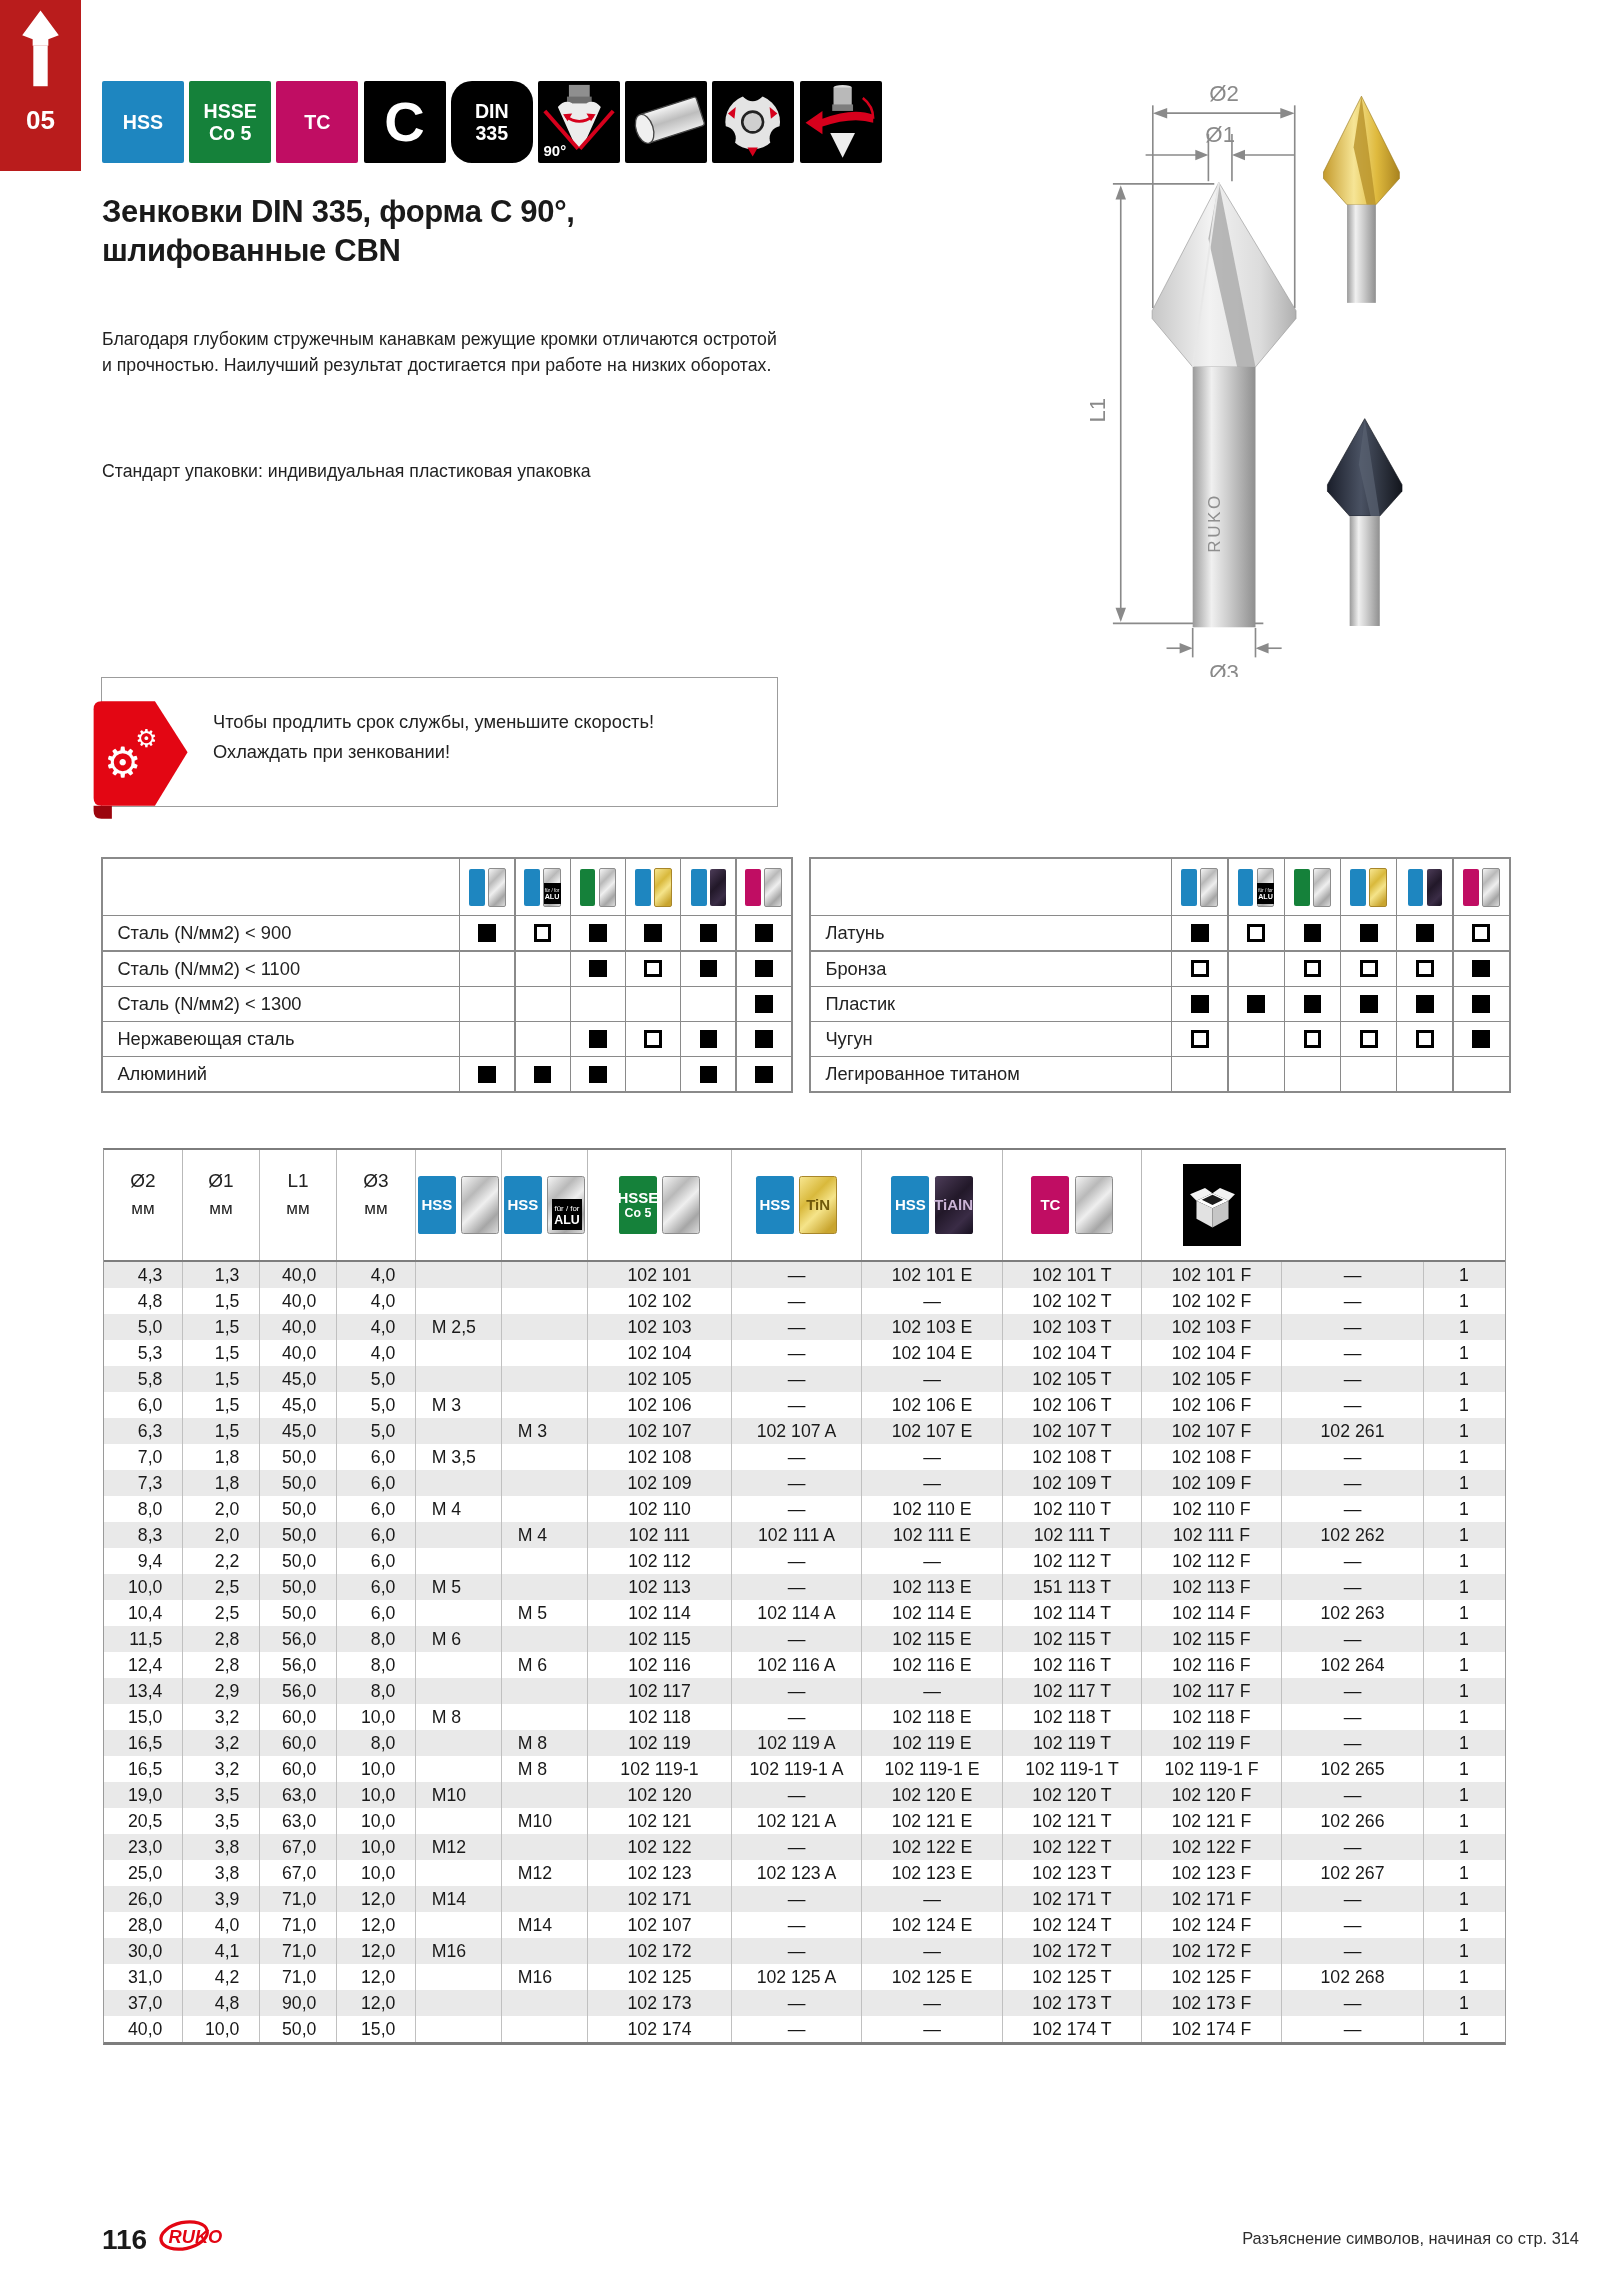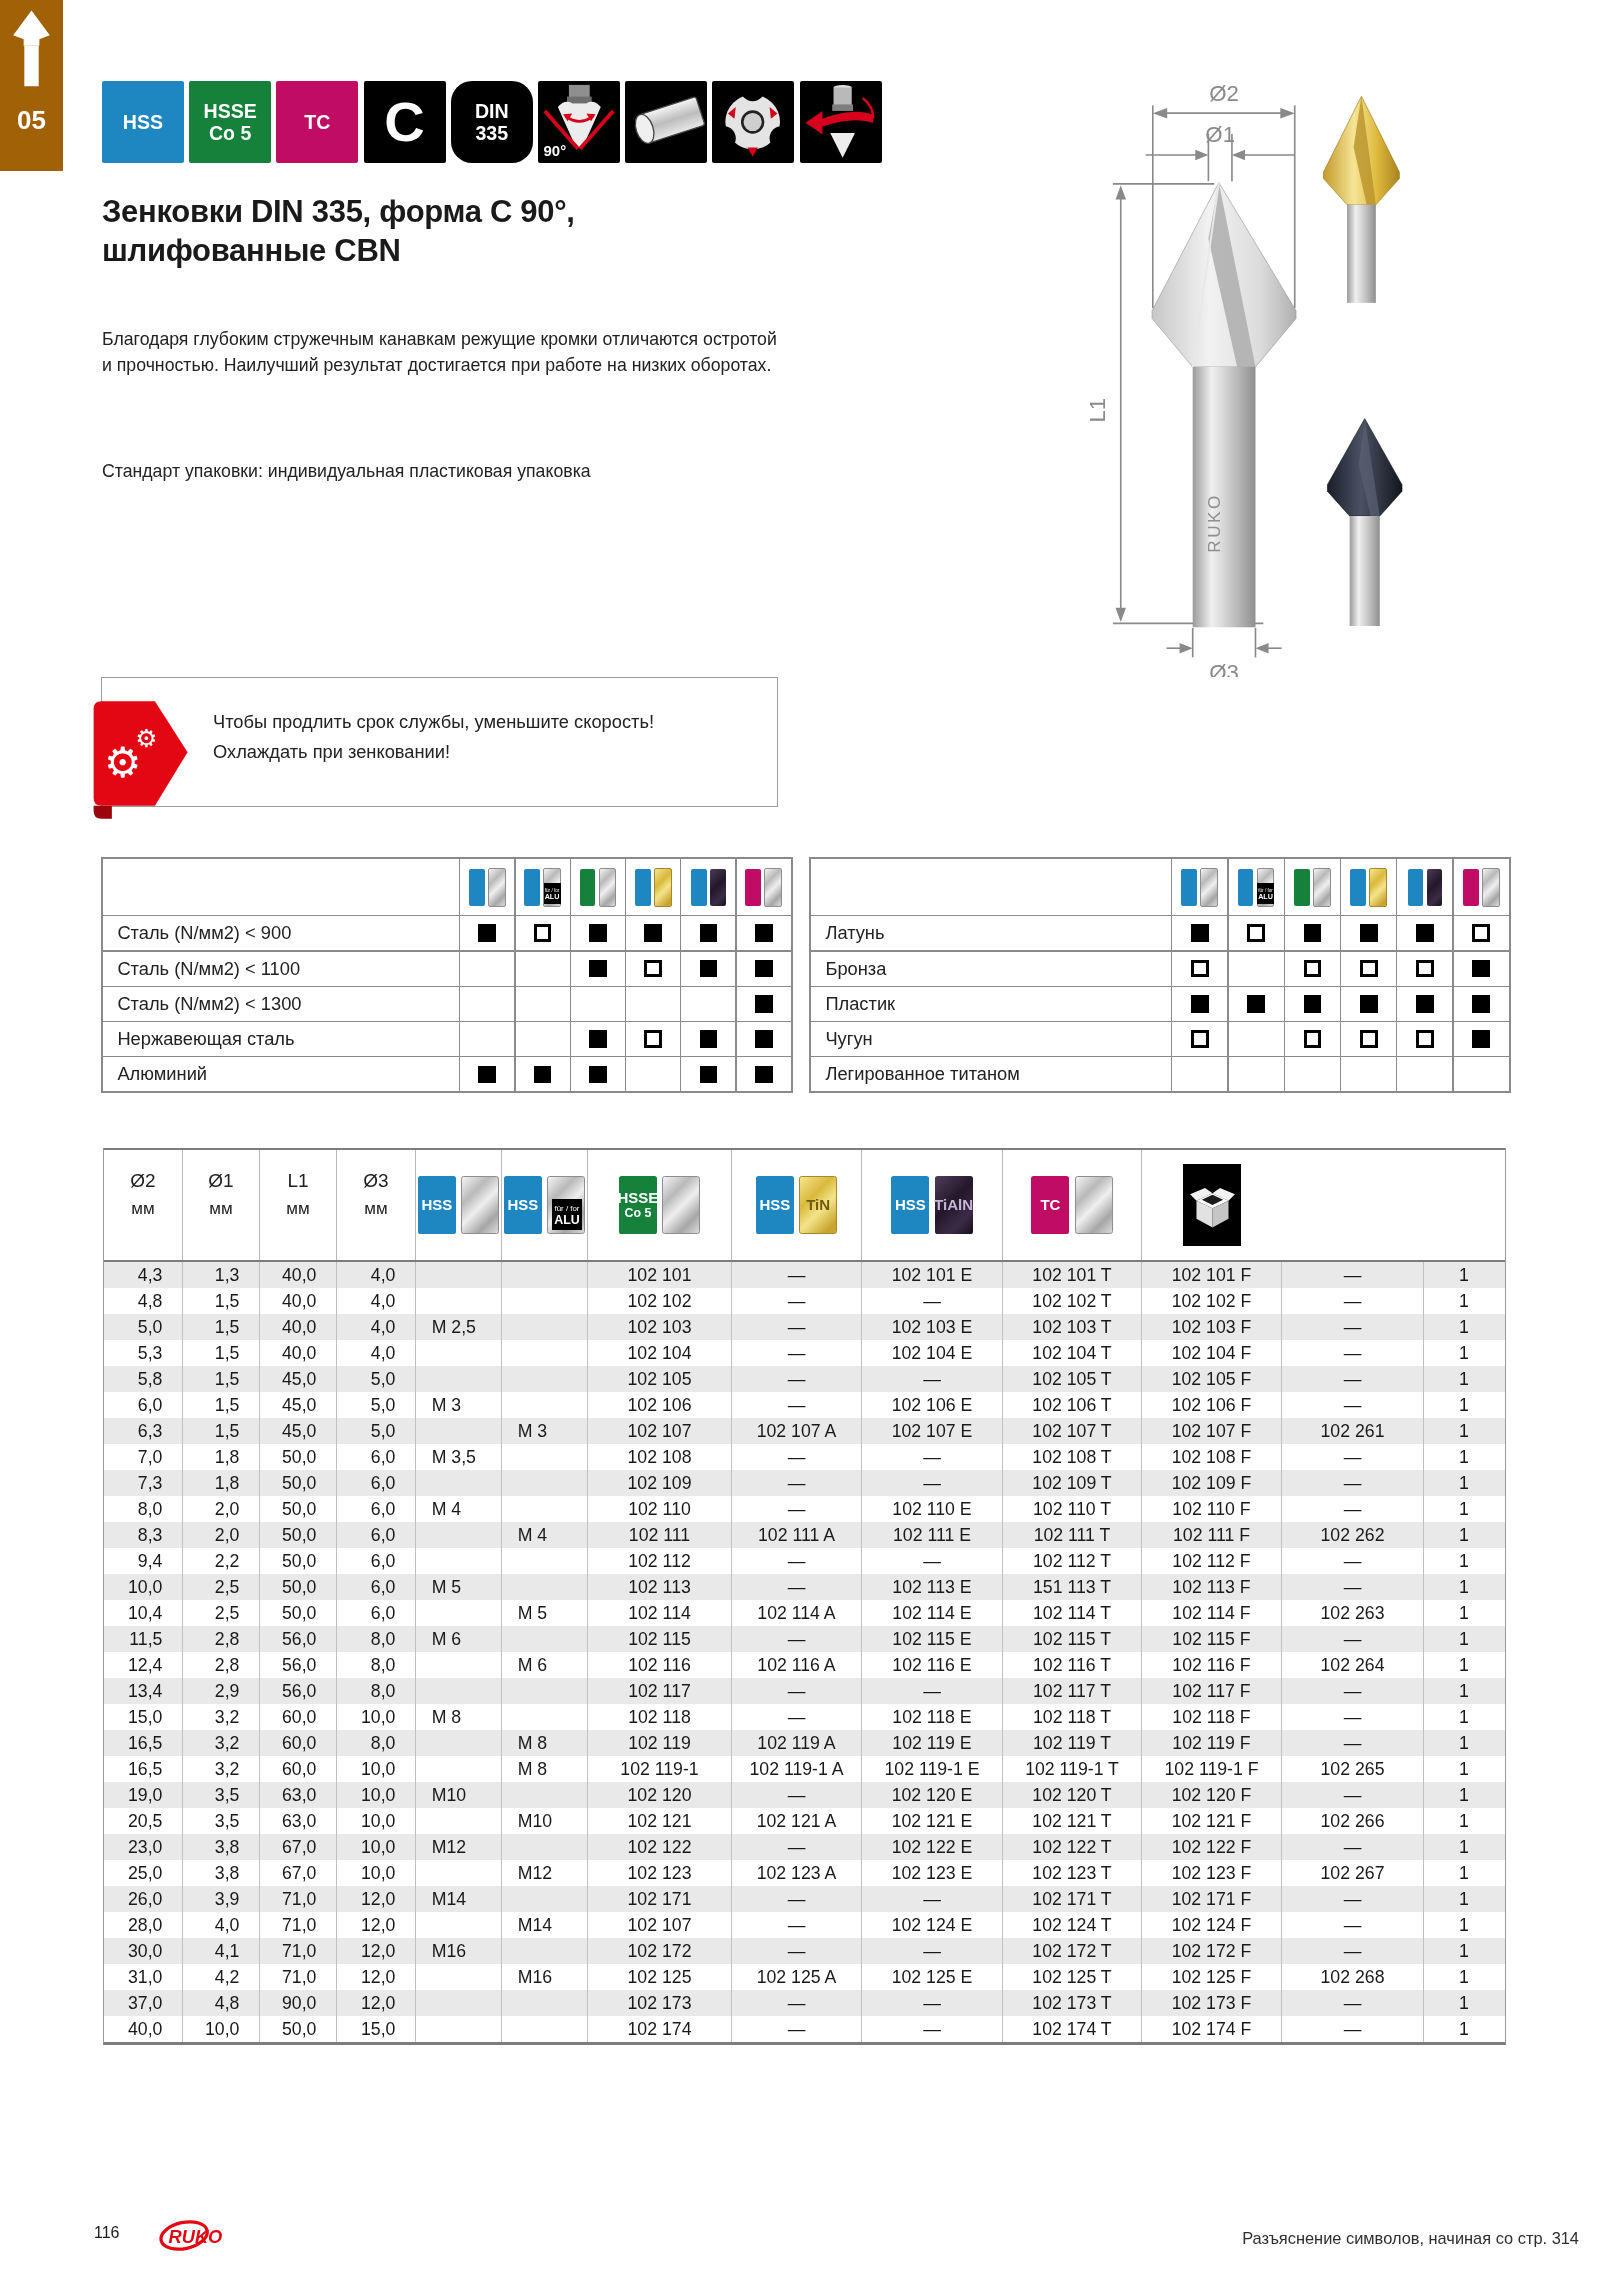--- a/index.html
+++ b/index.html
@@ -1,20 +1,20 @@
 <!DOCTYPE html>
 <html style="font-size:10.5px"><head>
 <meta charset="utf-8">
 <style>
   html,body{margin:0;padding:0}
   body{width:1623px;height:2295px;position:relative;background:#fff;
        font-family:"Liberation Sans",sans-serif;color:#1a1a1a;overflow:hidden}
 
   
-  #side-tab{position:absolute;left:0;top:0;width:63px;height:171px;background:#a16207;text-align:center}
+  #side-tab{position:absolute;left:0;top:0;width:81px;height:171px;background:#b91c1c;text-align:center}
   #tab-num{color:#fff;font-size:26px;font-weight:bold;margin-top:5.2px}
 
   
   #icon-row{position:absolute;left:102px;top:81px;height:82px;display:flex;gap:5.2px}
   .fsq{width:82px;height:82px;display:flex;align-items:center;justify-content:center;
        flex-direction:column;color:#fff;font-weight:bold;text-align:center;border-radius:2px}
   .fsq .l1{font-size:19.6px;line-height:22px}
   .fsq.big{font-size:56px;line-height:56px}
   .fsq svg{width:82px;height:82px;display:block}
 
@@ -69,21 +69,21 @@
 
   .tr{display:grid;grid-template-columns:var(--cols);height:26px}
   .tr:nth-child(odd){background:#e9e9e9}
   .td{display:flex;align-items:center;justify-content:center;font-size:17.7px;border-right:1.3px solid #c0c0c0;
       box-sizing:border-box;overflow:hidden;color:#191919;white-space:nowrap}
   .td:last-child{border-right:none}
   .td.num{justify-content:flex-end;padding-right:19.6px}
   .td.mcol{justify-content:flex-start;padding-left:15.7px}
 
   
-  #page-num{position:absolute;left:94px;top:2224px;font-size:16px;font-weight:normal}
+  #page-num{position:absolute;left:102px;top:2224px;font-size:28px;font-weight:bold}
   #logo{position:absolute;left:158px;top:2217px}
   #footer-note{position:absolute;right:44px;top:2229px;font-size:16.4px;color:#2e2e2e}
 </style>
 </head>
 <body>
 
 <div id="side-tab">
   <svg width="63" height="98" viewBox="0 0 96 150">
     <polygon points="48,16 76,54 60,60 60,70 36,70 36,60 20,54" fill="#fff"></polygon>
     <rect x="37" y="70" width="22" height="62" fill="#fff"></rect>

